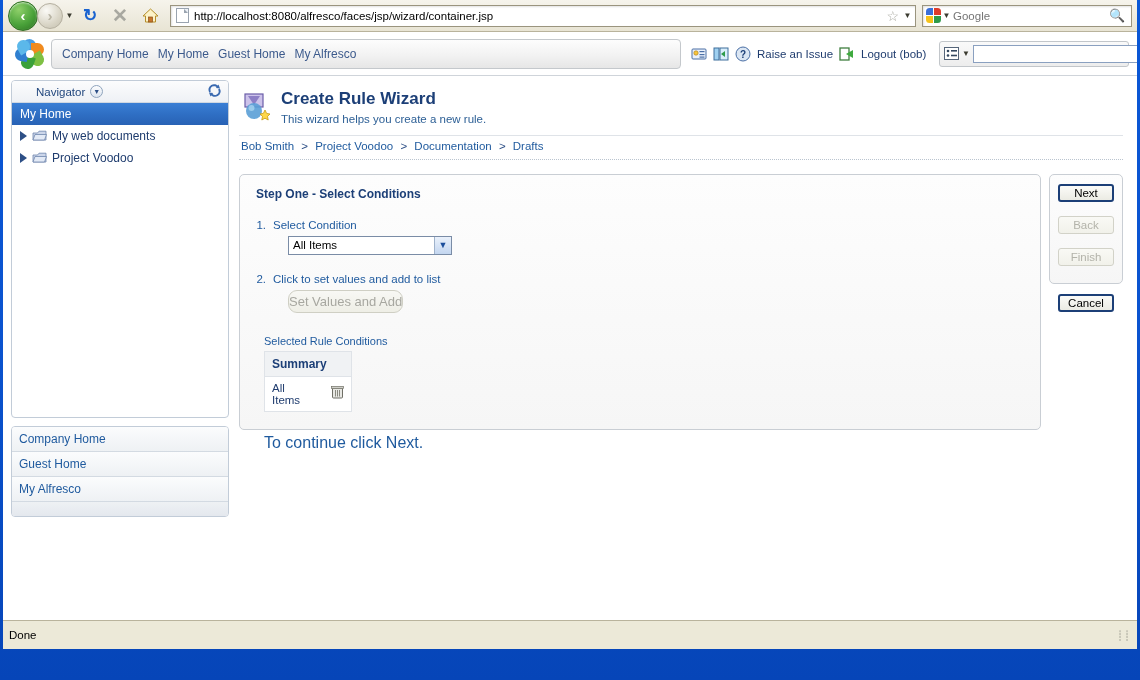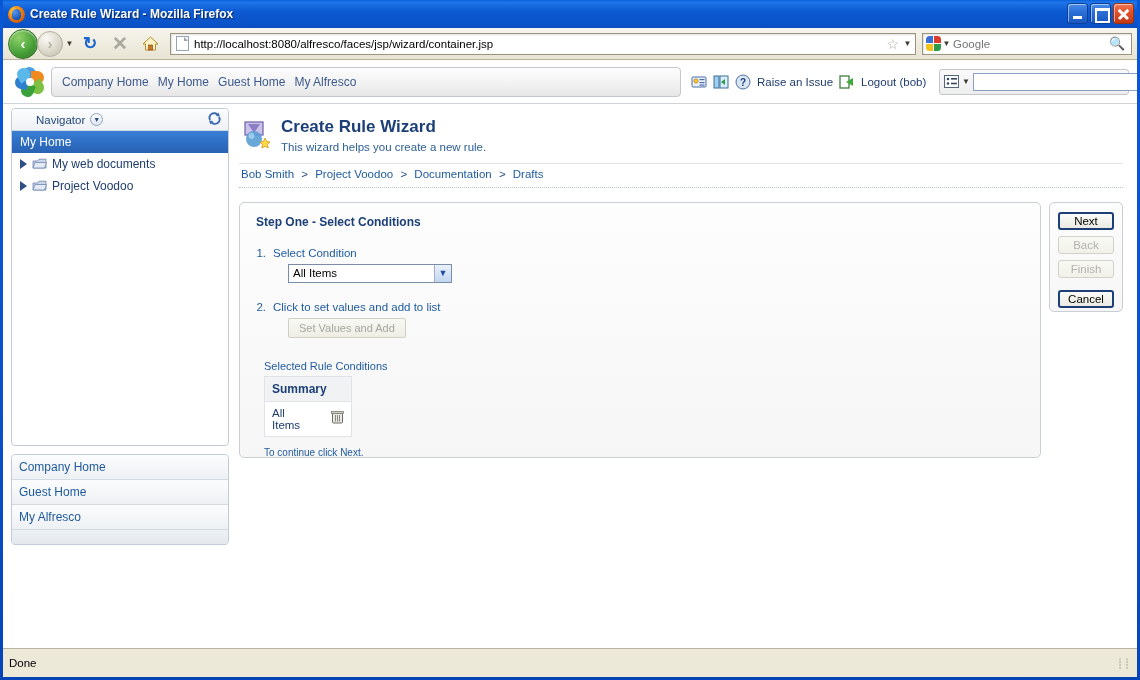--- a/index.html
+++ b/index.html
@@ -236,37 +236,37 @@
     width:164px; height:19px; border:1px solid #7a8ca6; background:#fff;
     display:flex; align-items:center; padding-left:4px; font-size:11.5px; color:#000;
   }
   .sel-arrow {
     margin-left:auto; width:17px; height:17px;
     background: linear-gradient(to bottom,#eaf1fb,#c3d6f0);
     border-left:1px solid #9fb2cb; display:flex; align-items:center; justify-content:center;
     color:#1d4f9c; font-size:9px;
   }
   #setvals-btn {
-    display:inline-block; padding:3px 10px; font-size:11px; color:#a7a7a0;
+    display:inline-block; padding:3px 0; font-size:13px; color:#a7a7a0;
     background: linear-gradient(to bottom,#f8f8f4,#eeeee6);
-    border:1px solid #cfcfc4; border-radius:2px;
+    border:1px solid #cfcfc4; border-radius:9px;
   }
   #sel-cond-lbl { color:#1f5a9e; font-size:11px; margin:22px 0 4px 8px; }
   #cond-table { margin-left:8px; width:88px; border:1px solid #dfe3e8; }
   #cond-th {
     background:#f0f2f4; color:#1c3f77; font-size:12px; font-weight:bold;
     padding:5px 7px; border-bottom:1px solid #dfe3e8;
   }
   #cond-td { padding:5px 7px; display:flex; align-items:center; gap:18px;
              color:#1f3c6e; font-size:11.5px; background:#fff; }
   .trash { font-size:13px; color:#7c7c72; }
-  #continue-msg { color:#1f5a9e; font-size:10px; margin:10px 0 0 8px; }
+  #continue-msg { color:#1f5a9e; font-size:16px; margin:22px 0 0 8px; }
 
   #btn-panel { width:74px; padding:9px 7px; height:110px;
-               display:flex; flex-direction:column; align-items:center; gap:6px; }
+               display:flex; flex-direction:column; align-items:center; gap:14px; }
   .wbtn2 {
     width:56px; text-align:center; font-size:11.5px; padding:2px 0;
     border:1px solid #7f7f76; border-radius:3px;
     background: linear-gradient(to bottom,#fbfbf8,#ebebe3);
     color:#000;
   }
   .wbtn2.primary { border:2px solid #1c3f77; padding:1px 0; }
   .wbtn2.disabled { color:#b3b3aa; border-color:#d2d2c8;
                     background: linear-gradient(to bottom,#f9f9f5,#f1f1ea); }
   .sep-gap { height:7px; }
@@ -276,32 +276,20 @@
     height:29px; background:#ece9d8; border-top:1px solid #b9b39c;
     display:flex; align-items:center; padding:0 6px; font-size:11.5px; color:#000;
   }
   #status-grip { margin-left:auto; color:#9c9c90; font-size:10px; letter-spacing:1px; }
 </style>
 </head>
 <body>
 
 <div id="window">
 
-  <div id="titlebar">
-    <div class="fficon"></div>
-    <div id="titletext">Create Rule Wizard - Mozilla Firefox</div>
-    <div id="wincontrols">
-      <div class="wbtn min"></div>
-      <div class="wbtn max"></div>
-      <div class="wbtn close">
-        <span class="x1"></span>
-          <span class="x2"></span>
-      </div>
-    </div>
-  </div>
 
   <div id="client">
 
 
     <div id="navbar">
       <div class="backbtn">
           <span class="arrowglyph">‹</span>
         </div>
       <div class="fwdbtn">
           <span class="arrowglyph">›</span>

